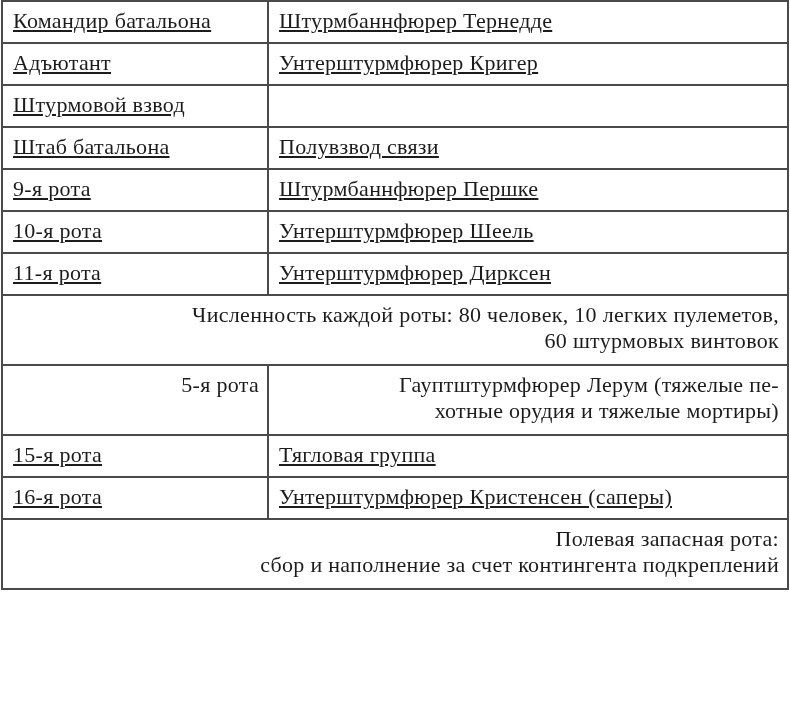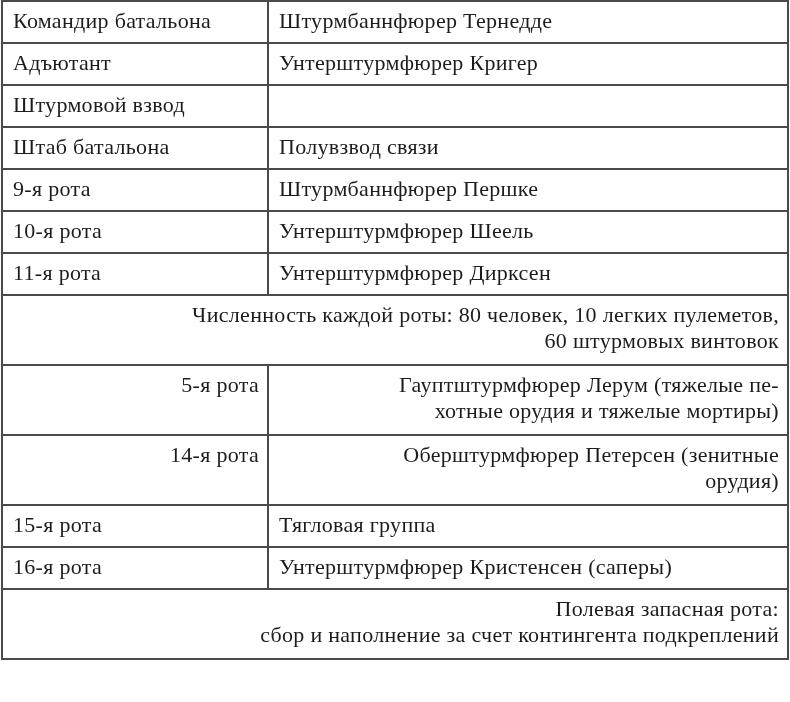--- a/index.html
+++ b/index.html
@@ -13,21 +13,21 @@
     color: #1c1c1c;
     letter-spacing: 0.3px;
   }
   td {
     border: 2px solid #4a4a4a;
     padding: 6px 8px 8px 10px;
     vertical-align: top;
     line-height: 26px;
   }
   td.c1 { width: 246px; }
-  tr.r1 td { height: 24px; }
+  tr.r1 td { height: 24px; text-decoration: underline; }
   tr.r2 td { height: 54px; text-align: right; }
 </style>
 </head>
 <body>
 
 <table>
   <tbody>
       <tr class="r1">
     <td class="c1">Командир батальона</td>
     <td>Штурмбаннфюрер Тернедде</td>
@@ -62,27 +62,20 @@
       <div>60 штурмовых винтовок</div>
     </td>
   </tr>
   <tr class="r2">
     <td class="c1">5-я рота</td>
     <td>
       <div>Гауптштурмфюрер Лерум (тяжелые пе-</div>
       <div>хотные орудия и тяжелые мортиры)</div>
     </td>
   </tr>
-  <tr class="r2">
-    <td class="c1">14-я рота</td>
-    <td>
-      <div>Оберштурмфюрер Петерсен (зенитные</div>
-      <div>орудия)</div>
-    </td>
-  </tr>
   <tr class="r1">
     <td class="c1">15-я рота</td>
     <td>Тягловая группа</td>
   </tr>
   <tr class="r1">
     <td class="c1">16-я рота</td>
     <td>Унтерштурмфюрер Кристенсен (саперы)</td>
   </tr>
   <tr class="r2">
     <td colspan="2">

